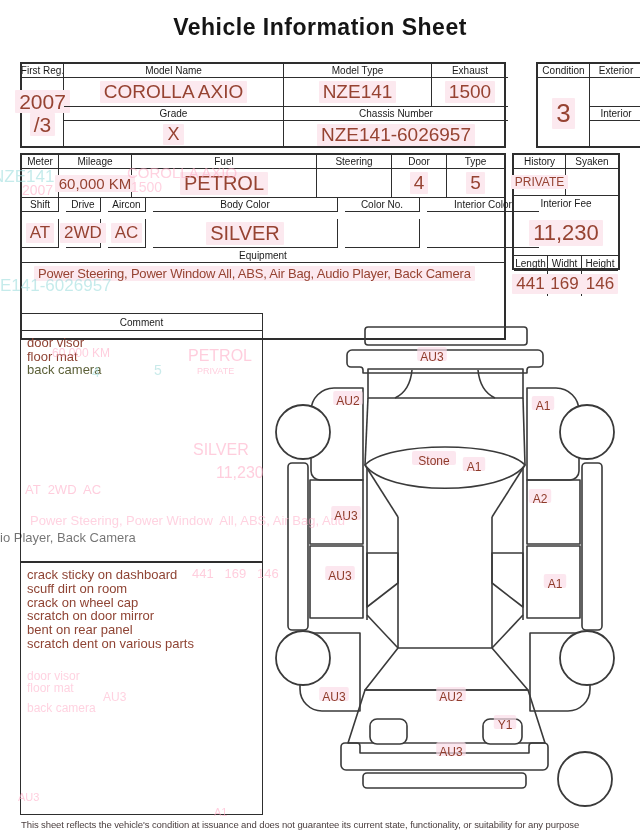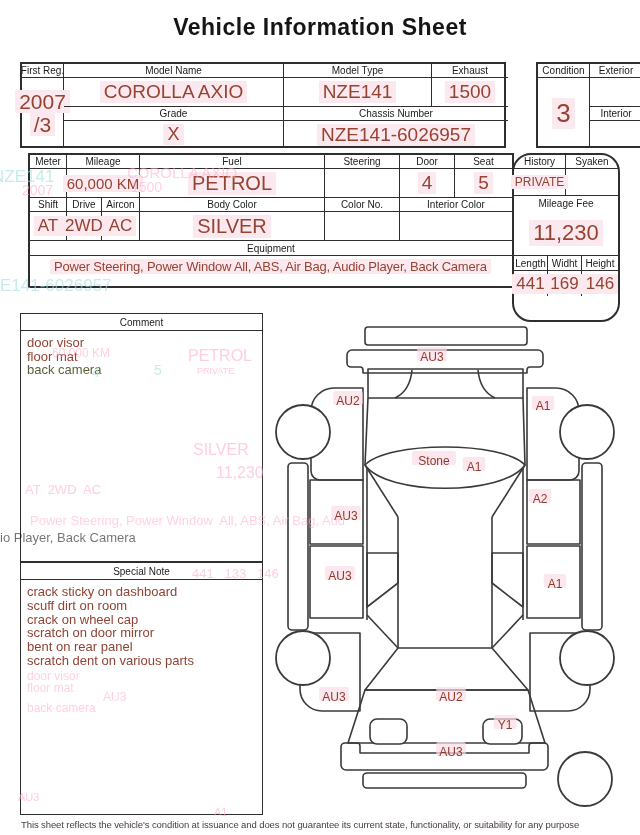--- a/index.html
+++ b/index.html
@@ -14,21 +14,21 @@
   .val{color:#964332;display:flex;align-items:center;justify-content:center;white-space:nowrap;}
   .hl{display:inline-block;background:#fce9ef;padding:0 4px;border-radius:1px;}
   .hl:empty{background:none;padding:0;}
   .bR{border-right:1px solid #2e2e2e;}
   .bB{border-bottom:1px solid #2e2e2e;}
   .notebox{position:absolute;border:1.5px solid #2e2e2e;box-sizing:border-box;}
   .notehdr{height:16px;border-bottom:1px solid #2e2e2e;font-size:10px;display:flex;
            align-items:center;justify-content:center;}
   .noteitems{padding:5px 0 0 6px;font-size:13px;line-height:13.5px;}
   .noteitems div{white-space:nowrap;}
-  .eqval{padding:3px 0 0 20px;font-size:13px;letter-spacing:-.2px;color:#964332;white-space:nowrap;}
+  .eqval{padding:3px 0 0 12px;font-size:13px;letter-spacing:-.2px;color:#964332;white-space:nowrap;}
   .ghost{position:absolute;white-space:pre;font-weight:500;pointer-events:none;}
   .disclaimer{position:absolute;left:21px;top:819px;width:618px;font-size:9.5px;
               color:#4a3e3e;white-space:nowrap;letter-spacing:-.1px;}
   svg .car{fill:none;stroke:#3a3a3a;stroke-width:1.6;stroke-linejoin:round;}
   svg .wheel{fill:#fff;stroke:#3a3a3a;stroke-width:1.8;}
   svg .lamp{fill:#fff;stroke:#3a3a3a;stroke-width:1.6;}
   svg text.dlabel{font-family:"Liberation Sans",sans-serif;font-size:12px;fill:#8e3b2a;
                   text-anchor:middle;font-weight:500;}
 </style>
 </head>
@@ -76,48 +76,48 @@
       </div>
     <div class="val bB" style="grid-area:2/2;font-size:14px">
         <span class="hl"></span>
       </div>
     <div class="lbl bB" style="grid-area:3/2">Interior</div>
     <div class="val" style="grid-area:4/2;font-size:14px">
         <span class="hl"></span>
       </div>
   </div>
 
-  <div class="box" style="left:20px;top:153px;width:486px;height:135px;margin-left:8px;">
+  <div class="box" style="left:20px;top:153px;width:486px;height:187px;">
     <div class="grid" style="grid-template-columns:37px 73px 185px 75px 55px 57px;grid-template-rows:14px 29px;">
       <div class="lbl bR bB">Meter</div>
       <div class="lbl bR bB">Mileage</div>
       <div class="lbl bR bB">Fuel</div>
       <div class="lbl bR bB">Steering</div>
       <div class="lbl bR bB">Door</div>
-      <div class="lbl bB">Seat</div>
+      <div class="lbl bB">Type</div>
       <div class="val bR bB">
           <span class="hl"></span>
         </div>
       <div class="val bR bB" style="font-size:15px">
           <span class="hl">60,000 KM</span>
         </div>
       <div class="val bR bB" style="font-size:20px">
           <span class="hl">PETROL</span>
         </div>
       <div class="val bR bB">
           <span class="hl"></span>
         </div>
       <div class="val bR bB" style="font-size:19px">
           <span class="hl">4</span>
         </div>
       <div class="val bB" style="font-size:19px">
           <span class="hl">5</span>
         </div>
     </div>
-    <div class="grid" style="grid-template-columns:37px 35px 38px 185px 75px 112px;grid-template-rows:14px 29px;">
+    <div class="grid" style="grid-template-columns:37px 35px 38px 185px 75px 112px;grid-template-rows:14px 29px;gap:7px;">
       <div class="lbl bR bB">Shift</div>
       <div class="lbl bR bB">Drive</div>
       <div class="lbl bR bB">Aircon</div>
       <div class="lbl bR bB">Body Color</div>
       <div class="lbl bR bB">Color No.</div>
       <div class="lbl bB">Interior Color</div>
       <div class="val bR bB" style="font-size:17px">
           <span class="hl">AT</span>
         </div>
       <div class="val bR bB" style="font-size:17px">
@@ -133,32 +133,32 @@
           <span class="hl"></span>
         </div>
       <div class="val bB">
           <span class="hl"></span>
         </div>
     </div>
     <div class="lbl bB" style="height:14px">Equipment</div>
     <div class="eqval"><span class="hl">Power Steering, Power Window  All, ABS, Air Bag, Audio Player, Back Camera</span></div>
   </div>
 
-  <div class="box" style="left:512px;top:153px;width:108px;height:169px;border-radius:19px;">
+  <div class="box" style="left:512px;top:153px;width:108px;height:117px;">
     <div class="grid" style="grid-template-columns:52px 52px;grid-template-rows:14px 27px;">
       <div class="lbl bR bB">History</div>
       <div class="lbl bB">Syaken</div>
       <div class="val bR bB" style="font-size:12px">
           <span class="hl">PRIVATE</span>
         </div>
       <div class="val bB">
           <span class="hl"></span>
         </div>
     </div>
-    <div class="lbl" style="height:15px">Mileage Fee</div>
+    <div class="lbl" style="height:15px">Interior Fee</div>
     <div class="val bB" style="height:44px;font-size:22px">
         <span class="hl">11,230</span>
       </div>
     <div class="grid" style="grid-template-columns:34px 34px 36px;grid-template-rows:15px 25px;">
       <div class="lbl bR bB">Length</div>
       <div class="lbl bR bB">Widht</div>
       <div class="lbl bB">Height</div>
       <div class="val bR" style="font-size:17px">
           <span class="hl">441</span>
         </div>
@@ -174,21 +174,20 @@
   <div class="notebox" style="left:20px;top:313px;width:243px;height:249px;">
     <div class="notehdr">Comment</div>
     <div class="noteitems" id="comment-items">
         <div style="color: rgb(143, 68, 52);">door visor</div>
         <div style="color: rgb(143, 68, 52);">floor mat</div>
         <div style="color: rgb(92, 96, 56);">back camera</div>
       </div>
   </div>
 
   <div class="notebox" style="left:20px;top:562px;width:243px;height:253px;">
-    <div class="notehdr">Special Note</div>
     <div class="noteitems" id="special-items" style="line-height:13.8px;">
         <div style="color: rgb(143, 68, 52);">crack sticky on dashboard</div>
         <div style="color: rgb(143, 68, 52);">scuff dirt on room</div>
         <div style="color: rgb(143, 68, 52);">crack on wheel cap</div>
         <div style="color: rgb(143, 68, 52);">scratch on door mirror</div>
         <div style="color: rgb(143, 68, 52);">bent on rear panel</div>
         <div style="color: rgb(143, 68, 52);">scratch dent on various parts</div>
       </div>
   </div>
 
@@ -280,21 +279,21 @@
       <span class="ghost" style="left: 52px; top: 346px; font-size: 12px; color: rgb(255, 174, 200); opacity: 0.6;">60,000 KM</span>
       <span class="ghost" style="left: 188px; top: 347px; font-size: 16px; color: rgb(255, 174, 200); opacity: 0.6;">PETROL</span>
       <span class="ghost" style="left: 197px; top: 366px; font-size: 9px; color: rgb(255, 174, 200); opacity: 0.6;">PRIVATE</span>
       <span class="ghost" style="left: 92px; top: 364px; font-size: 14px; color: rgb(174, 224, 224); opacity: 0.65;">4</span>
       <span class="ghost" style="left: 154px; top: 362px; font-size: 14px; color: rgb(174, 224, 224); opacity: 0.65;">5</span>
       <span class="ghost" style="left: 25px; top: 441px; font-size: 13px; color: rgb(255, 174, 200); opacity: 0.6; margin-top: 41px;">AT  2WD  AC</span>
       <span class="ghost" style="left: 193px; top: 441px; font-size: 16px; color: rgb(255, 174, 200); opacity: 0.6;">SILVER</span>
       <span class="ghost" style="left: 216px; top: 464px; font-size: 16px; color: rgb(255, 174, 200); opacity: 0.6;">11,230</span>
       <span class="ghost" style="left: 30px; top: 513px; font-size: 13px; color: rgb(255, 174, 200); opacity: 0.55;">Power Steering, Power Window  All, ABS, Air Bag, Aud</span>
       <span class="ghost" style="left: 0px; top: 530px; font-size: 13px; color: #000000; opacity: 0.55;">io Player, Back Camera</span>
-      <span class="ghost" style="left: 192px; top: 566px; font-size: 13px; color: rgb(255, 174, 200); opacity: 0.6;">441   133   146</span>
+      <span class="ghost" style="left: 192px; top: 566px; font-size: 13px; color: rgb(255, 174, 200); opacity: 0.6;">441   169   146</span>
       <span class="ghost" style="left: 27px; top: 669px; font-size: 12px; color: rgb(255, 174, 200); opacity: 0.55;">door visor</span>
       <span class="ghost" style="left: 27px; top: 681px; font-size: 12px; color: rgb(255, 174, 200); opacity: 0.55;">floor mat</span>
       <span class="ghost" style="left: 103px; top: 690px; font-size: 12px; color: rgb(255, 174, 200); opacity: 0.55;">AU3</span>
       <span class="ghost" style="left: 27px; top: 701px; font-size: 12px; color: rgb(255, 174, 200); opacity: 0.55;">back camera</span>
       <span class="ghost" style="left: 18px; top: 791px; font-size: 11px; color: rgb(255, 174, 200); opacity: 0.6;">AU3</span>
       <span class="ghost" style="left: 214px; top: 806px; font-size: 11px; color: rgb(255, 174, 200); opacity: 0.6;">A1</span>
     </div>
 
   <div class="disclaimer">This sheet reflects the vehicle's condition at issuance and does not guarantee its current state, functionality, or suitability for any purpose</div>
 </div>

